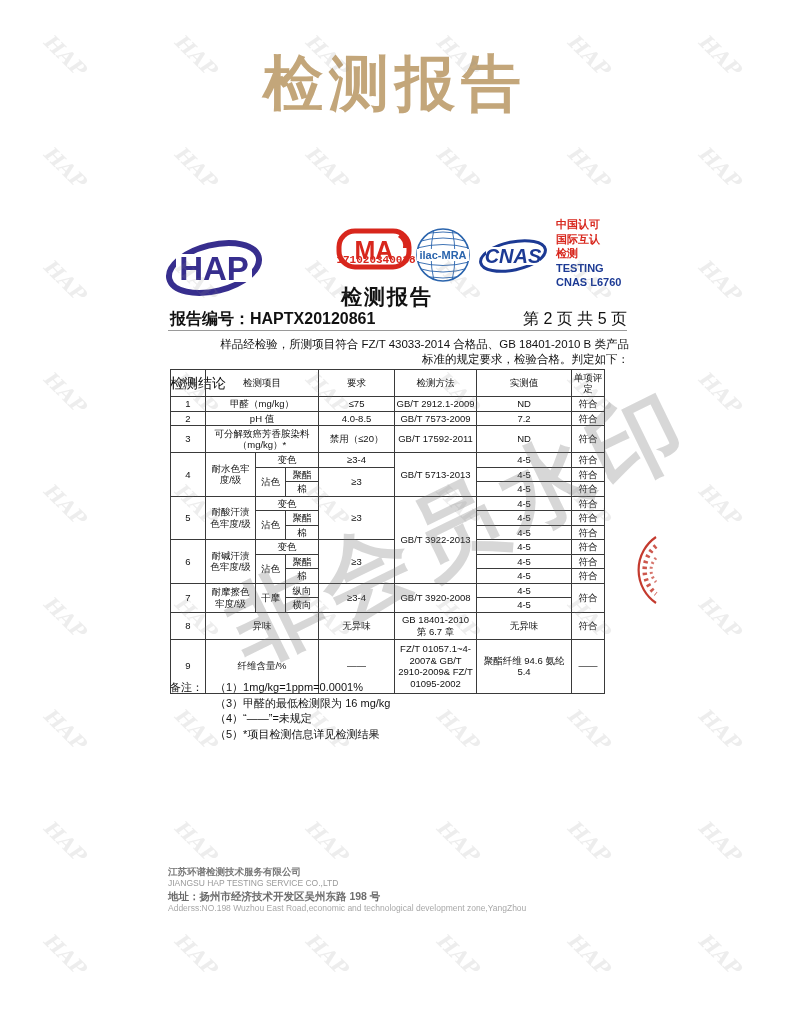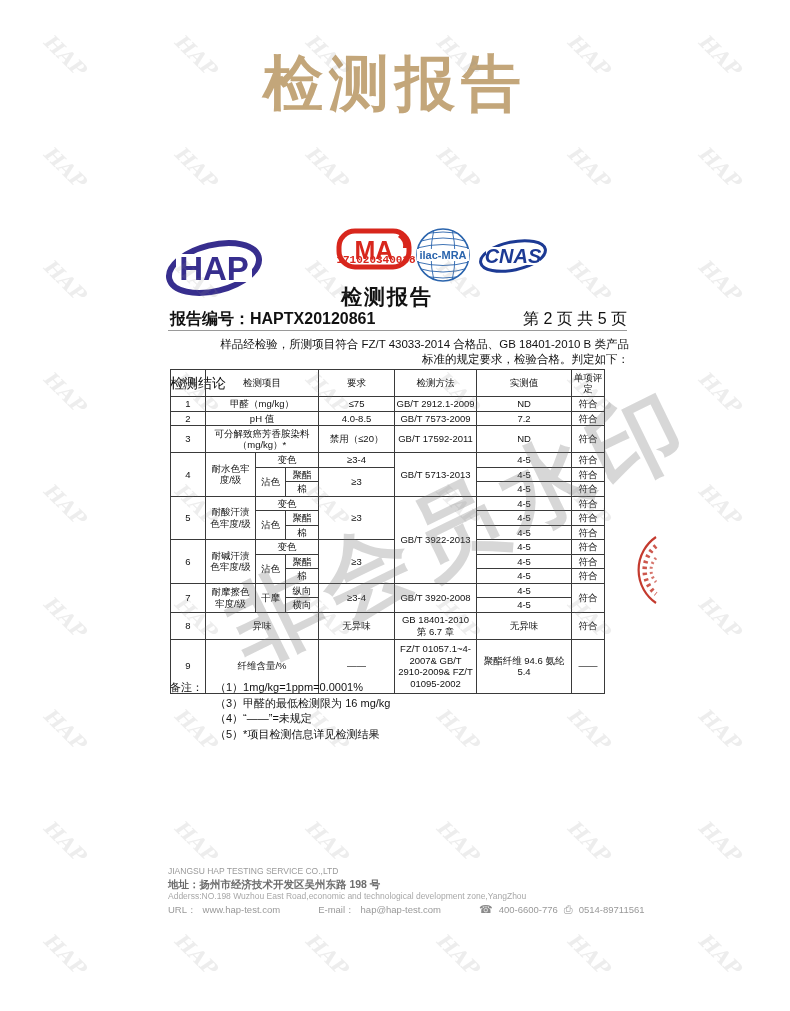--- a/index.html
+++ b/index.html
@@ -114,20 +114,27 @@
   </svg>
 
   <svg class="abs" style="left:478px;top:233px;" width="70" height="46" viewBox="0 0 70 46">
     <g transform="rotate(-12 35 23)">
       <ellipse cx="35" cy="23" rx="33" ry="14" fill="none" stroke="#1c3a94" stroke-width="3"></ellipse>
     </g>
     <rect x="8" y="14" width="54" height="18" fill="#ffffff"></rect>
     <text x="35" y="30" text-anchor="middle" font-size="20" font-weight="bold" font-style="italic" fill="#1c3a94" font-family="Liberation Sans, sans-serif">CNAS</text>
   </svg>
 
+  <div class="acc-block">
+    <div class="acc-red">中国认可</div>
+    <div class="acc-red">国际互认</div>
+    <div class="acc-red">检测</div>
+    <div class="acc-blue">TESTING</div>
+    <div class="acc-blue">CNAS L6760</div>
+  </div>
 
   <div class="report-heading">检测报告</div>
 
   <div class="repno-row">
     <div class="repno-left">
       <span>报告编号：</span><span>HAPTX20120861</span>
     </div>
     <div>第 2 页 共 5 页</div>
   </div>
   <div class="head-rule"></div>
@@ -280,35 +287,24 @@
 
   <div class="notes-label">备注：</div>
   <div class="notes-list">
     <div>（1）1mg/kg=1ppm=0.0001%</div>
     <div>（3）甲醛的最低检测限为 16 mg/kg</div>
     <div>（4）“——”=未规定</div>
     <div>（5）*项目检测信息详见检测结果</div>
   </div>
 
   <div class="footer">
+    <div class="f-company-cn">江苏环谱检测技术服务有限公司</div>
     <div class="f-company-en">JIANGSU HAP TESTING SERVICE CO.,LTD</div>
     <div class="f-addr-cn">地址：扬州市经济技术开发区吴州东路 198 号</div>
     <div class="f-addr-en">Adderss:NO.198 Wuzhou East Road,economic and technological development zone,YangZhou</div>
-    <div class="f-contact">
-      <span>URL：</span>
-        <span>www.hap-test.com</span>
-      <span class="gap"></span>
-      <span>E-mail：</span>
-        <span>hap@hap-test.com</span>
-      <span class="gap"></span>
-      <span class="f-icon">☎</span>
-      <span>400-6600-776</span>
-      <span class="f-icon">⎙</span>
-      <span>0514-89711561</span>
-    </div>
   </div>
 
   <div class="seal-wrap">
     <svg width="42" height="72" viewBox="0 0 42 72">
       <path d="M40,3 A40,40 0 0 0 40,69" fill="none" stroke="#c43a2e" stroke-width="2.2"></path>
       <path d="M40,12 A31,31 0 0 0 40,60" fill="none" stroke="#c43a2e" stroke-width="4.5" stroke-dasharray="2.5,3.5" opacity="0.85"></path>
       <path d="M40,24 A17,17 0 0 0 40,48" fill="none" stroke="#c43a2e" stroke-width="3" stroke-dasharray="2,3" opacity="0.7"></path>
     </svg>
   </div>
 

